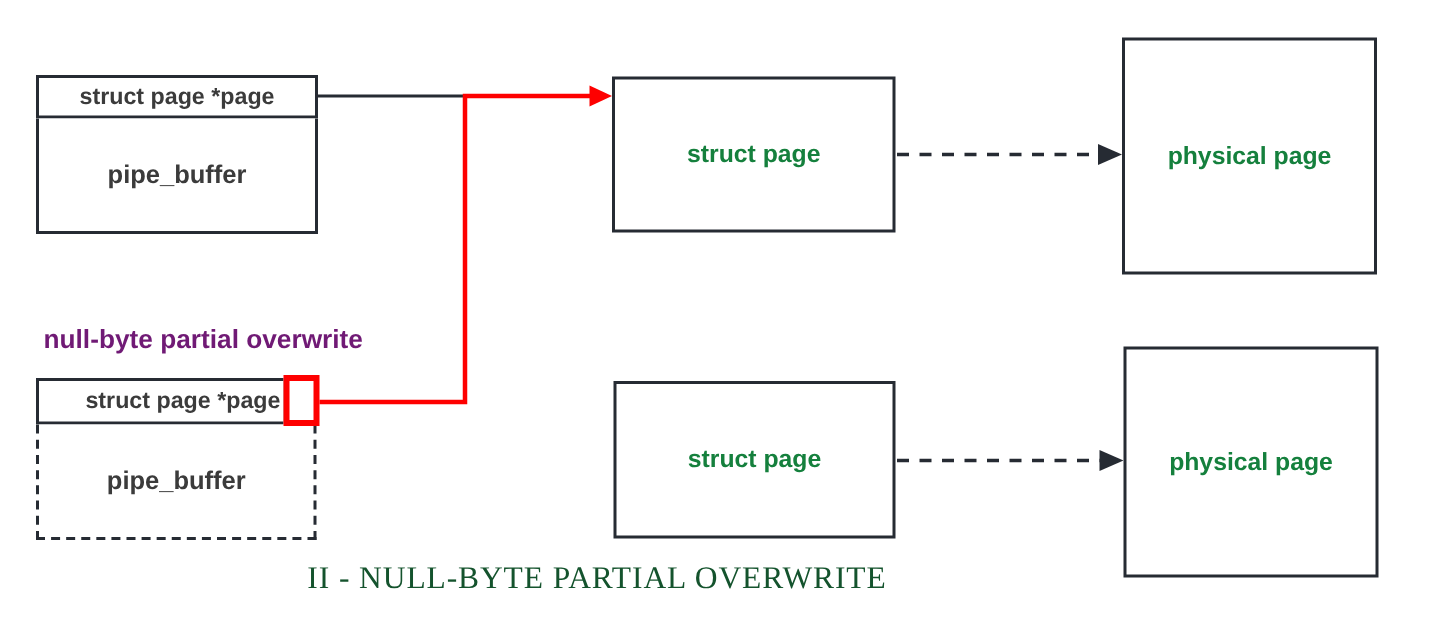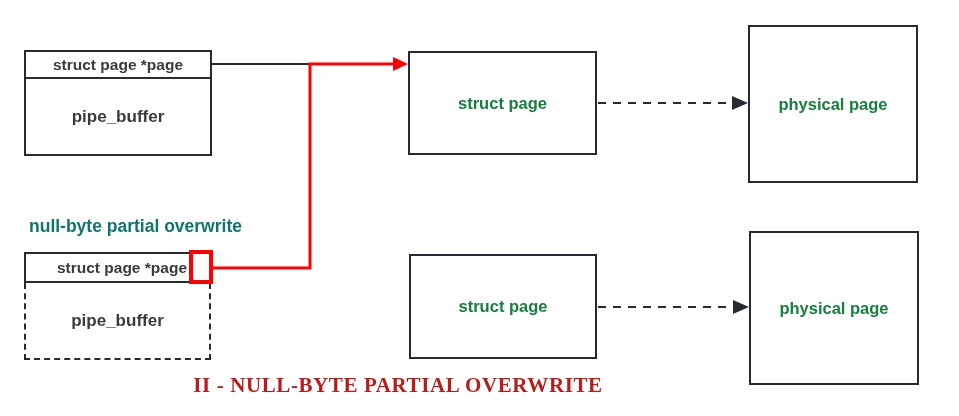--- a/index.html
+++ b/index.html
@@ -27,21 +27,21 @@
   }
   #pipe-buffer-top { left:24px; top:50px; width:188px; height:106px; }
   #pipe-buffer-top .hdr { height:29px; border-bottom-width:2.5px; }
   #pipe-buffer-top .bdy { border:2.5px solid #262b33; border-top:none; }
 
   #struct-page-top   { left:408px; top:51px;  width:189px; height:104px; font-size:16.5px; }
   #physical-page-top { left:748px; top:25px;  width:170px; height:158px; font-size:16.5px; }
 
   #annotation {
     position:absolute; left:29px; top:216px; z-index:3;
-    font-size:17.5px; font-weight:bold; color:#0f766e; white-space:nowrap;
+    font-size:17.5px; font-weight:bold; color:#701a75; white-space:nowrap;
   }
 
   #pipe-buffer-bottom-header {
     position:absolute; left:24px; top:252px; width:167px; height:31px;
     box-sizing:border-box; border:2.5px solid #262b33; background:#fff; z-index:2;
     display:flex; align-items:center; justify-content:flex-end; padding-right:2px;
     font-weight:bold; color:#3b3b3b; font-size:15.5px;
   }
   #overwritten-byte {
     position:absolute; left:189px; top:250px; width:24px; height:34px;
@@ -52,22 +52,22 @@
     box-sizing:border-box; border:2.5px dashed #262b33; border-top:none; background:#fff; z-index:2;
     display:flex; align-items:center; justify-content:center;
     font-weight:bold; color:#3b3b3b; font-size:17px;
   }
 
   #struct-page-bottom   { left:409px; top:254px; width:188px; height:105px; font-size:16.5px; }
   #physical-page-bottom { left:749px; top:231px; width:170px; height:154px; font-size:16.5px; }
 
   #diagram-title {
     position:absolute; left:98px; top:373px; width:600px; text-align:center; z-index:3;
-    font-family:"Liberation Serif", serif; font-weight:bold; font-size:21px;
-    letter-spacing:0.6px; color:#b91c1c; white-space:nowrap;
+    font-family:"Liberation Serif", serif; font-weight:normal; font-size:21px;
+    letter-spacing:0.6px; color:#14532d; white-space:nowrap;
   }
 </style>
 </head>
 <body>
 
 <div id="canvas">
 
   <svg class="wires" viewBox="0 0 959 416">
 
     <line x1="211" y1="64" x2="311" y2="64" stroke="#262b33" stroke-width="2"></line>

